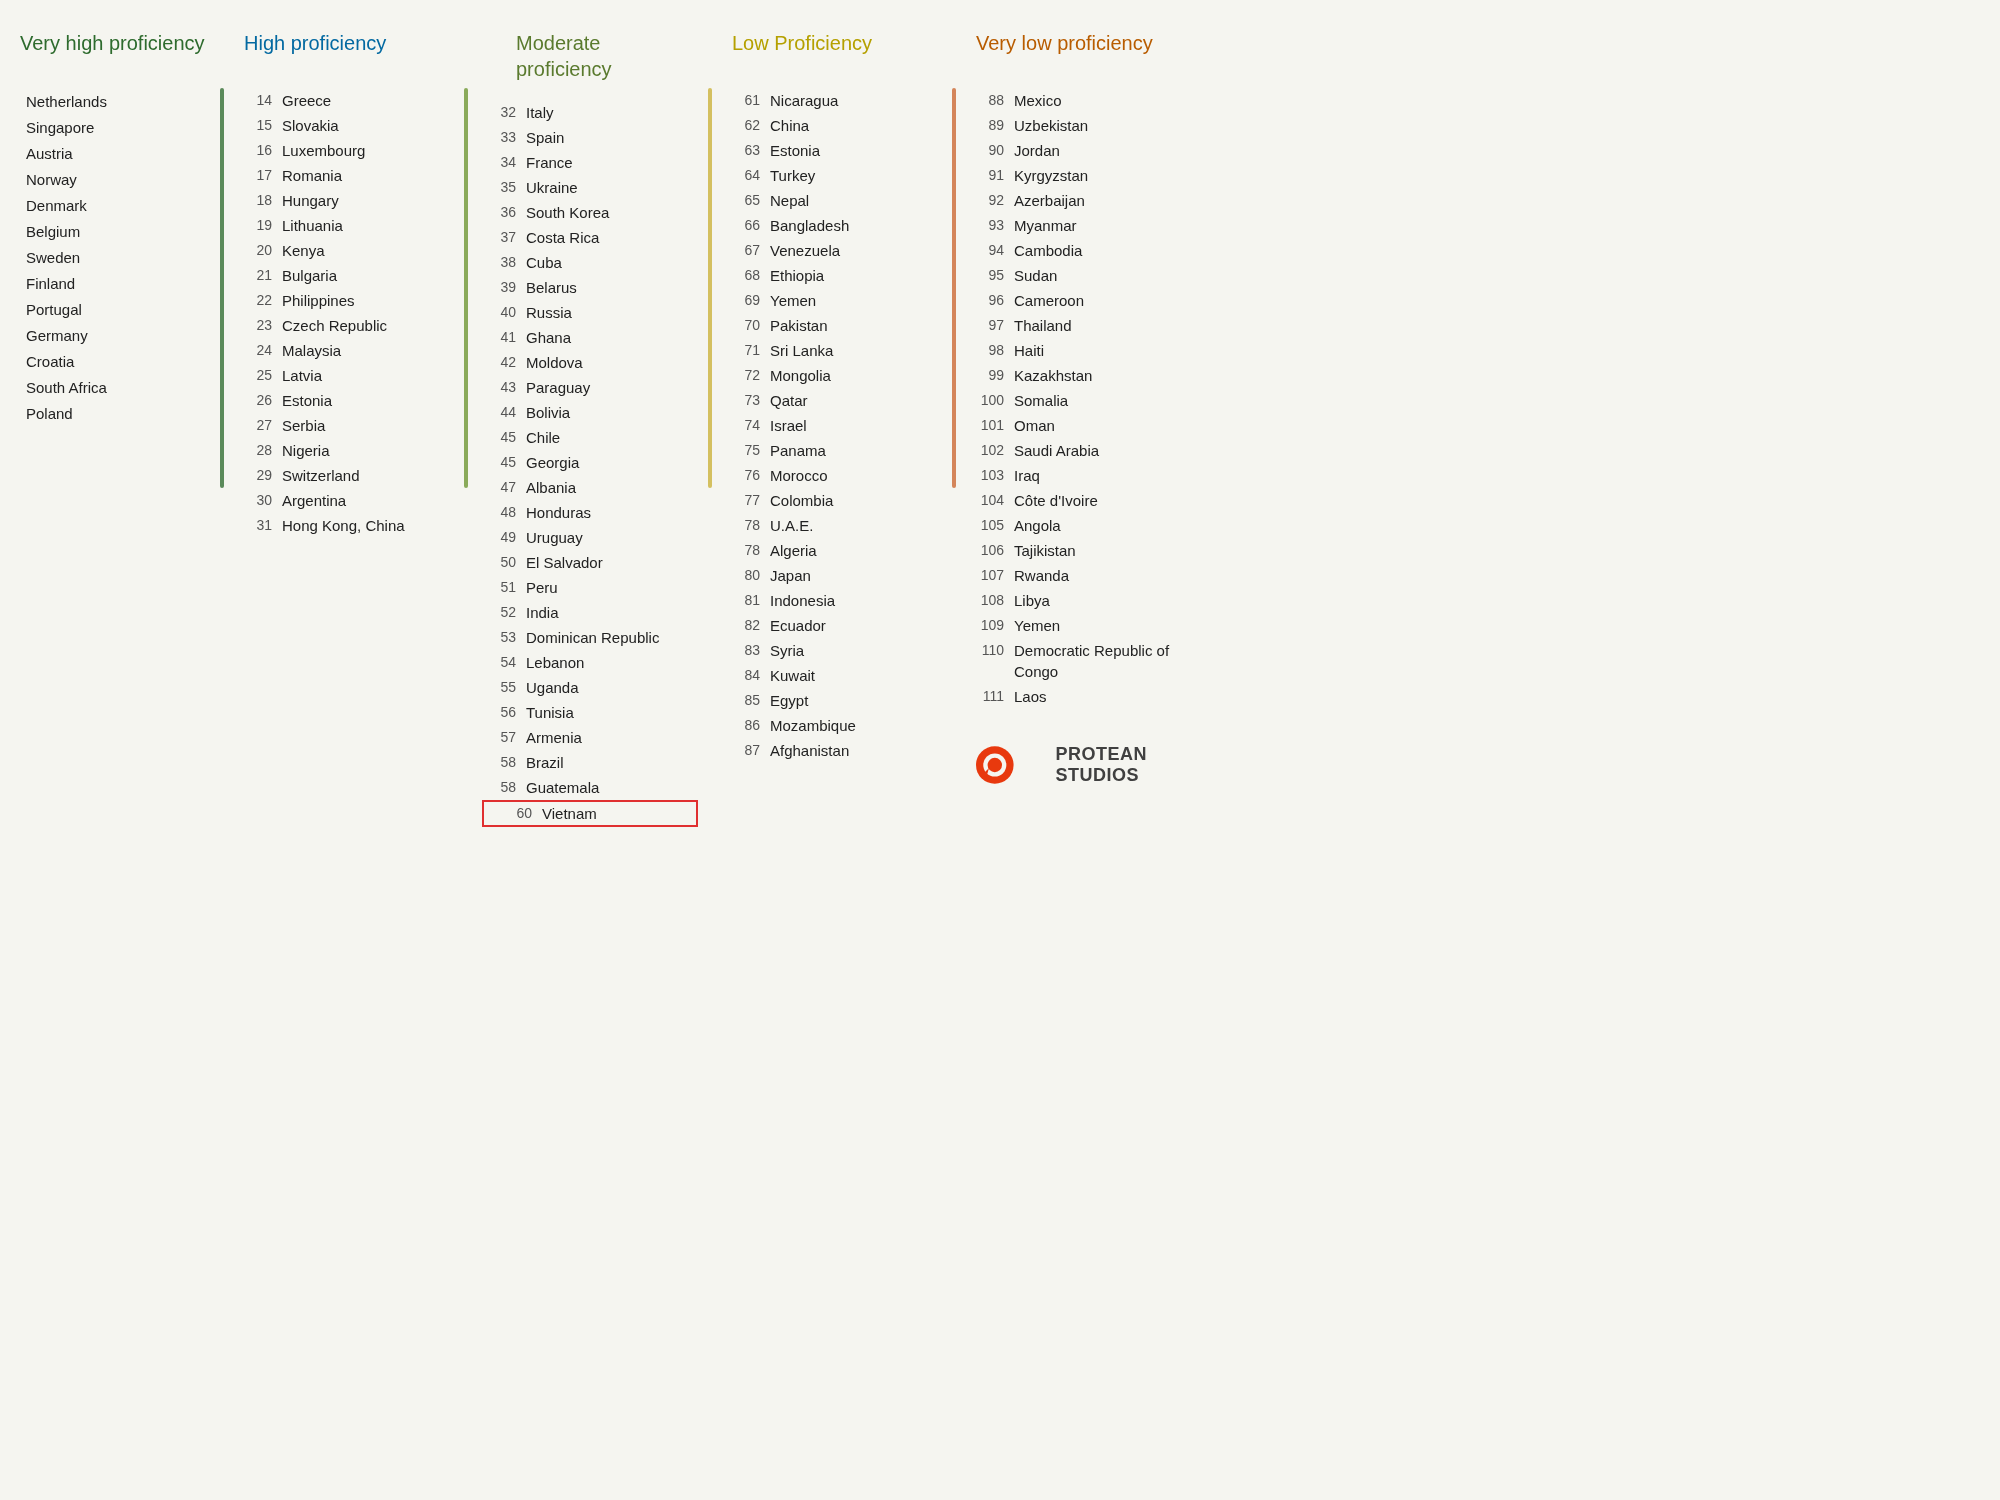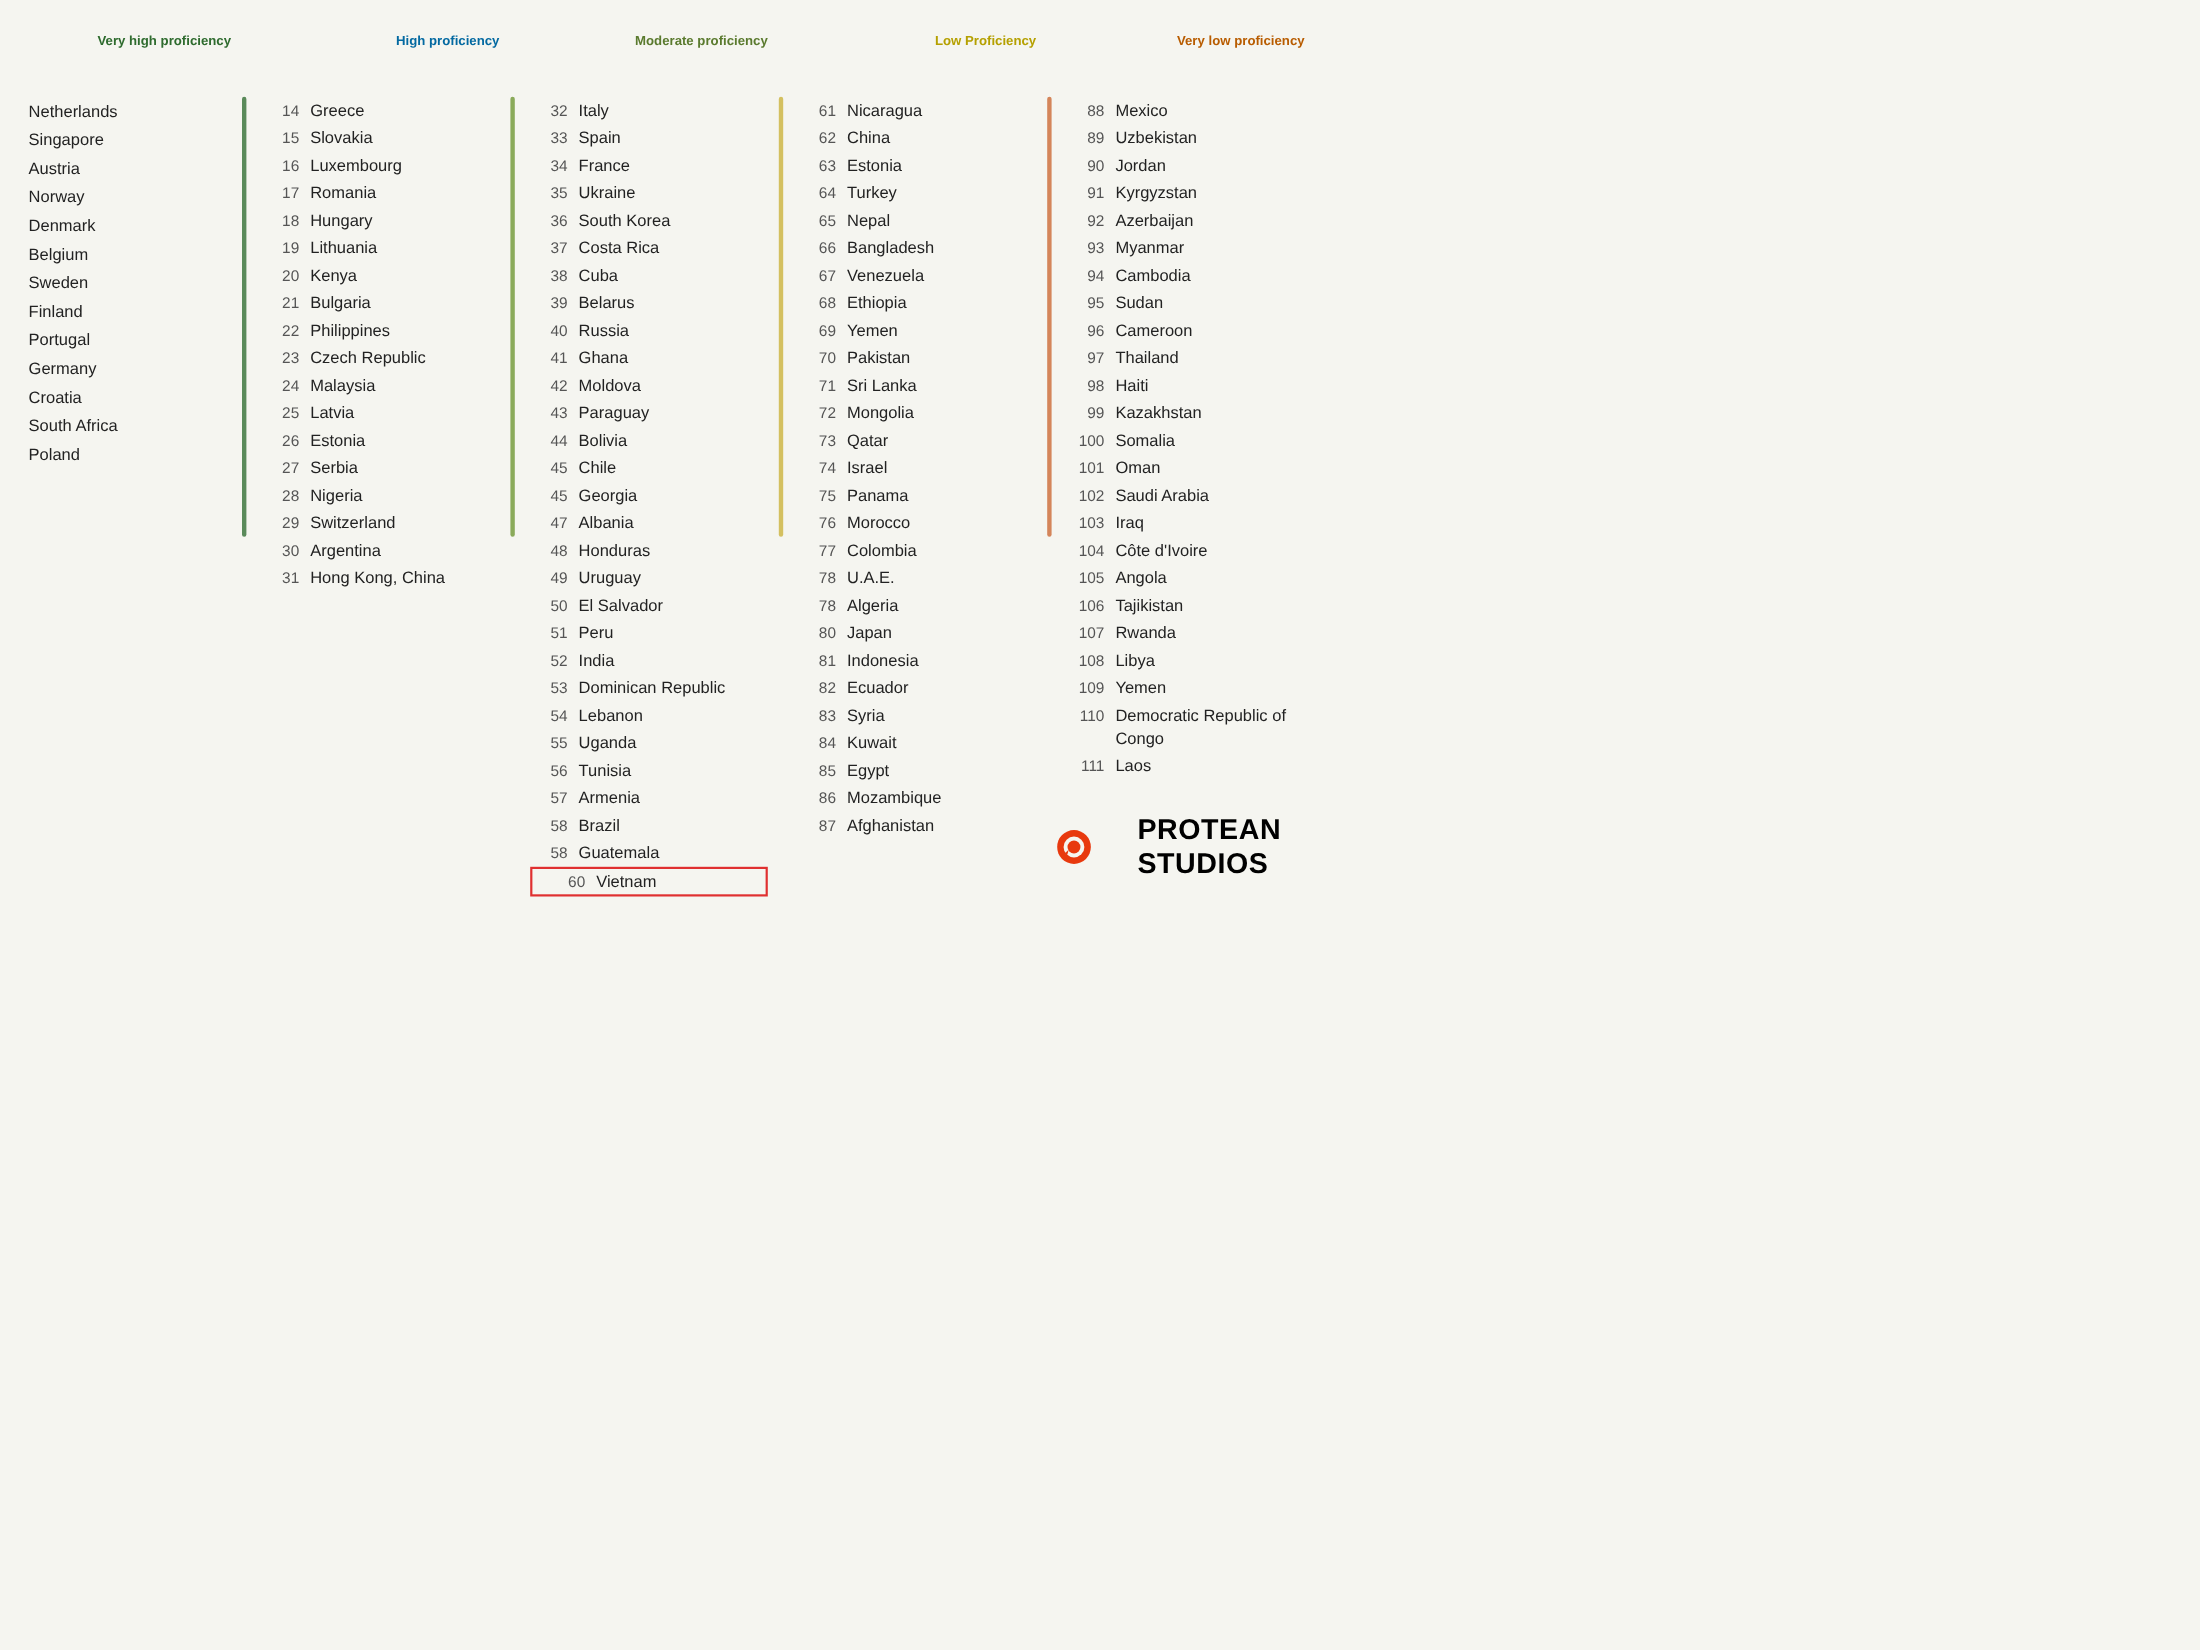--- a/index.html
+++ b/index.html
@@ -22,26 +22,25 @@
       flex-direction: column;
       flex: 0 0 auto;
     }
     .col-very-high { width: 200px; padding-right: 10px; }
     .col-high { width: 230px; padding-left: 10px; padding-right: 10px; }
     .col-moderate { width: 230px; padding-left: 10px; padding-right: 10px; }
     .col-low { width: 230px; padding-left: 10px; padding-right: 10px; }
     .col-very-low { width: 220px; padding-left: 10px; }
 
     .col-header {
-      font-weight: bold;
-      font-size: 12px;
+      font-weight: normal;
+      font-size: 20px;
       margin-bottom: 18px;
       min-height: 40px;
       line-height: 1.3;
-      text-align: right;
     }
     .col-very-high .col-header { color: #2e6b2e; }
     .col-high .col-header { color: #0369a1; }
     .col-moderate .col-header { color: #5a7a2e; margin-left: 28px; }
     .col-low .col-header { color: #b5a000; }
     .col-very-low .col-header { color: #b85c00; }
 
     .col-divider {
       width: 4px;
       min-height: 400px;
@@ -97,23 +96,23 @@
       align-items: center;
       justify-content: flex-end;
       margin-top: 20px;
       gap: 14px;
     }
     .logo-icon {
       width: 52px;
       height: 52px;
     }
     .logo-text {
-      font-size: 26px;
+      font-size: 18px;
       font-weight: bold;
-      color: #000000;
+      color: #404040;
       letter-spacing: 0.5px;
       margin-left: 28px;
     }
     .footer-row {
       display: flex;
       justify-content: flex-end;
       margin-top: 10px;
     }
   </style>
 </head>

